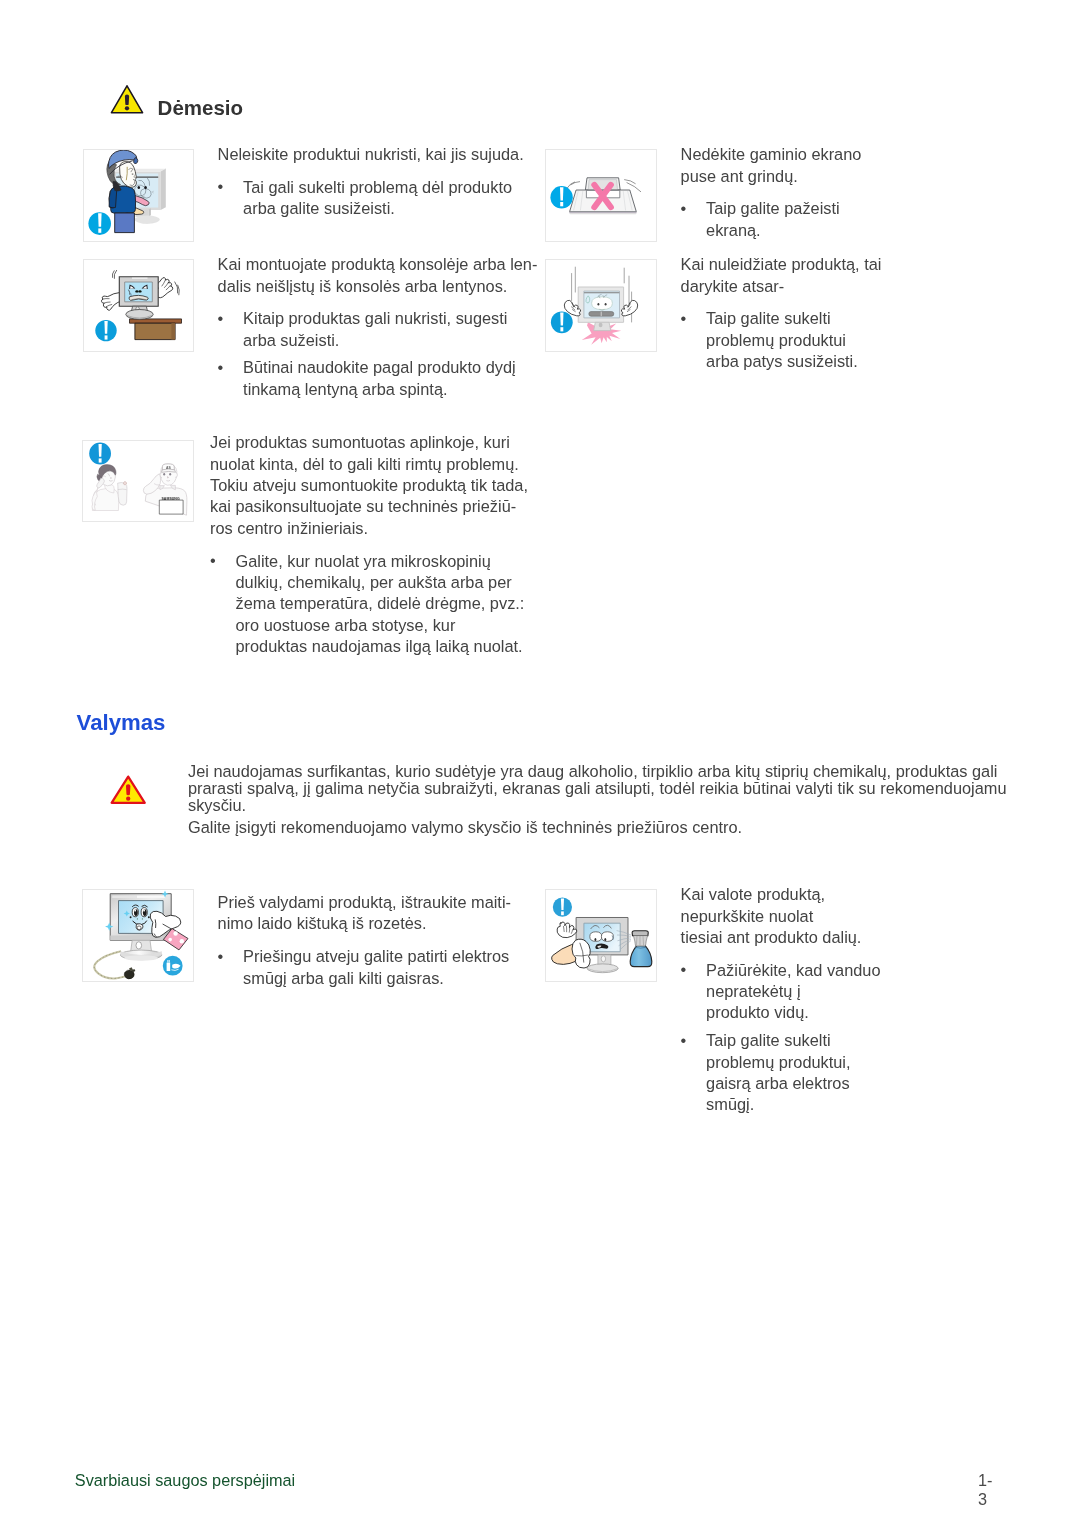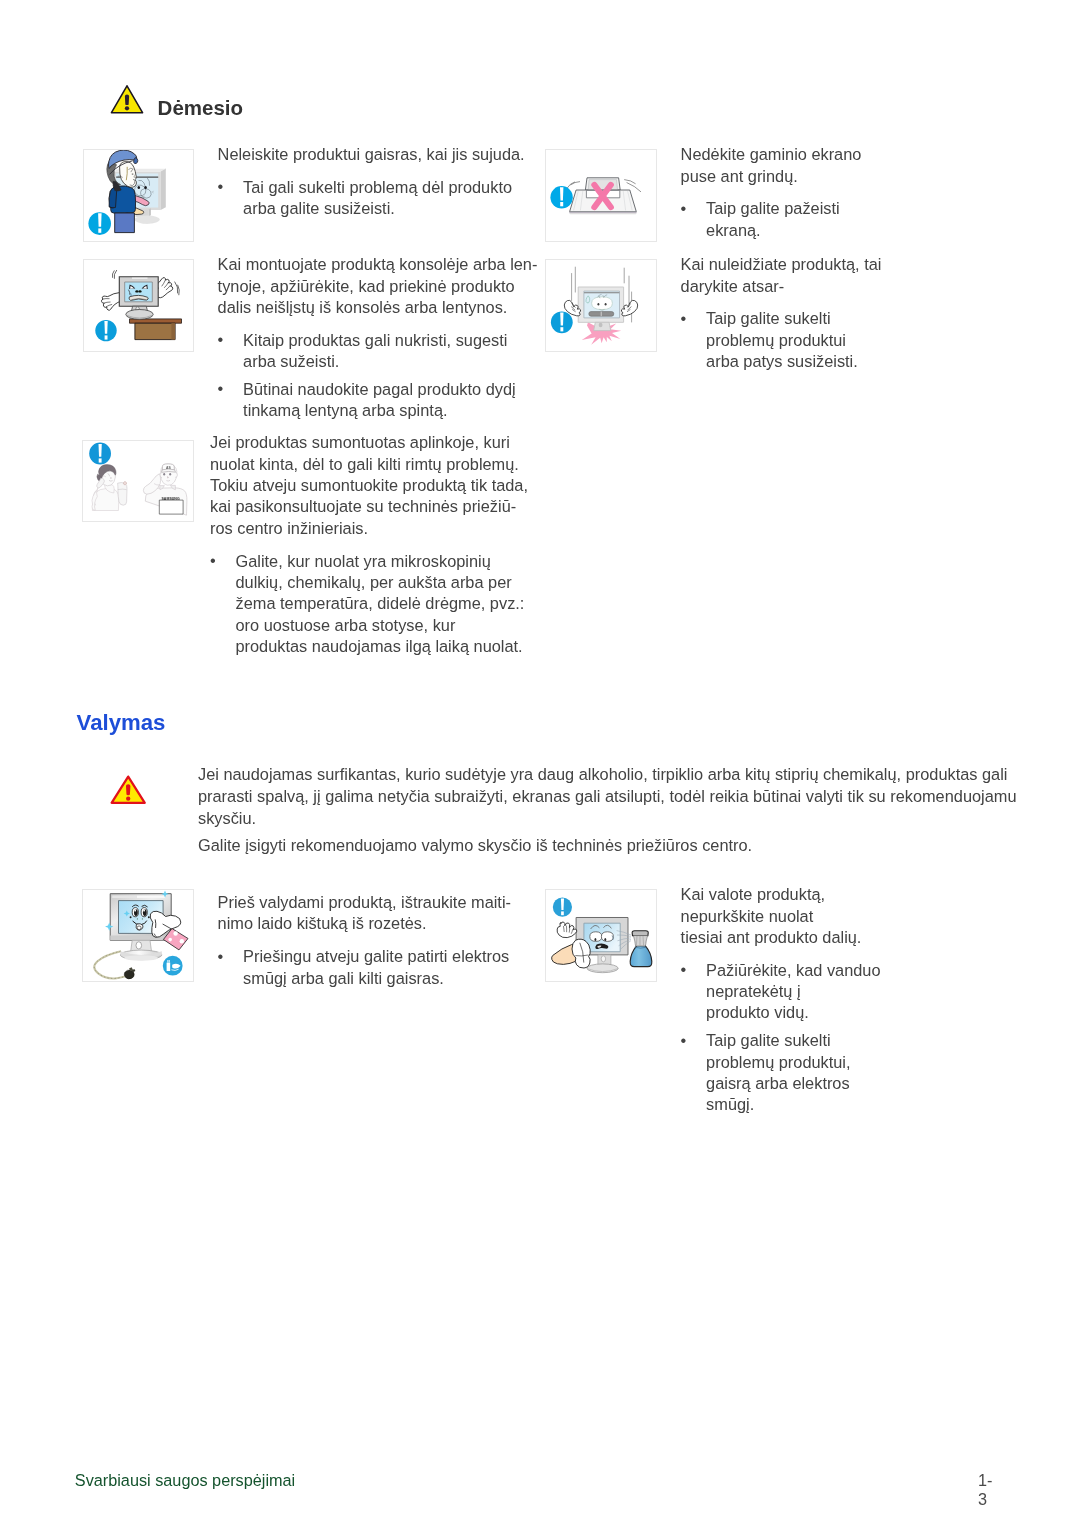--- a/index.html
+++ b/index.html
@@ -30,22 +30,22 @@
   .tb p{margin:0;}
   .tb .gap{height:11.3px;}
   .tb ul{margin:0;padding:0;list-style:none;}
   .tb li{position:relative;padding-left:25.5px;}
   .tb li + li{margin-top:6.3px;}
   .tb li .bul{position:absolute;left:0px;top:-0.5px;font-size:16.35px;line-height:21.4px;}
 
   
   h2#cleaning-title{position:absolute;left:76.6px;top:709.5px;margin:0;
       font-size:22.2px;font-weight:bold;color:#1d4ed8;}
-  #cleaning-note{position:absolute;left:198px;top:763px;width:836px;
-      font-size:16.35px;line-height:22px;color:#434343;}
+  #cleaning-note{position:absolute;left:188px;top:763px;width:836px;
+      font-size:16.35px;line-height:17px;color:#434343;}
   #cleaning-note p{margin:0;}
   #cleaning-note p.second{margin-top:5.3px;}
   #warn-tri-red{position:absolute;left:108.6px;top:774.6px;width:38.4px;height:30.5px;}
 
   
   #footer-left{position:absolute;left:74.8px;top:1471.3px;font-size:16.25px;color:#14532d;}
   #footer-right{position:absolute;left:978px;top:1471.3px;font-size:16.25px;color:#4a4a4a;}
 </style>
 </head>
 <body>
@@ -464,33 +464,32 @@
     <ellipse cx="75" cy="92" rx="8.2" ry="8" fill="#e2111b"></ellipse>
   </svg>
   <div id="cleaning-note">
     <p>Jei naudojamas surfikantas, kurio sudėtyje yra daug alkoholio, tirpiklio arba kitų stiprių chemikalų, produktas gali prarasti spalvą, jį galima netyčia subraižyti, ekranas gali atsilupti, todėl reikia būtinai valyti tik su rekomenduojamu skysčiu.</p>
     <p class="second">Galite įsigyti rekomenduojamo valymo skysčio iš techninės priežiūros centro.</p>
   </div>
 
   <div id="footer-left">Svarbiausi saugos perspėjimai</div>
   <div id="footer-right">1-3</div>
 <div class="tb" style="left: 217.6px; top: 144.1px;">
-      <p>Neleiskite produktui gaisras, kai jis sujuda.</p>
+      <p>Neleiskite produktui nukristi, kai jis sujuda.</p>
       <div class="gap"></div>
       <ul>
         <li>
           <span class="bul">•</span>
           <div>Tai gali sukelti problemą dėl produkto</div>
           <div>arba galite susižeisti.</div>
         </li>
       </ul>
     </div>
     <div class="tb" style="left: 217.6px; top: 254.2px;">
       <p>Kai montuojate produktą konsolėje arba len-</p>
-      <p>tynoje, apžiūrėkite, kad priekinė produkto</p>
       <p>dalis neišlįstų iš konsolės arba lentynos.</p>
       <div class="gap"></div>
       <ul>
         <li>
           <span class="bul">•</span>
           <div>Kitaip produktas gali nukristi, sugesti</div>
           <div>arba sužeisti.</div>
         </li>
         <li>
           <span class="bul">•</span>

